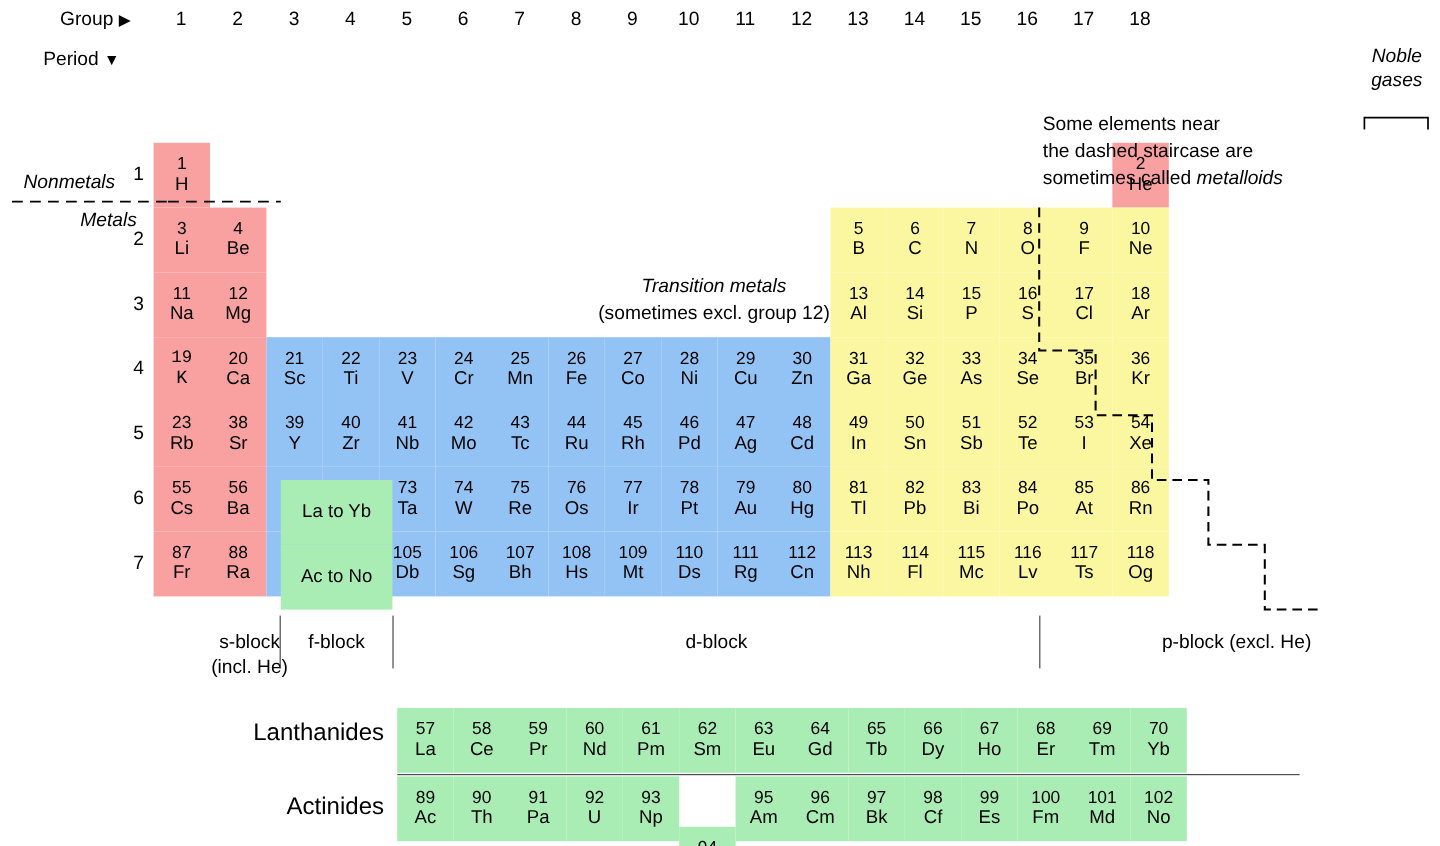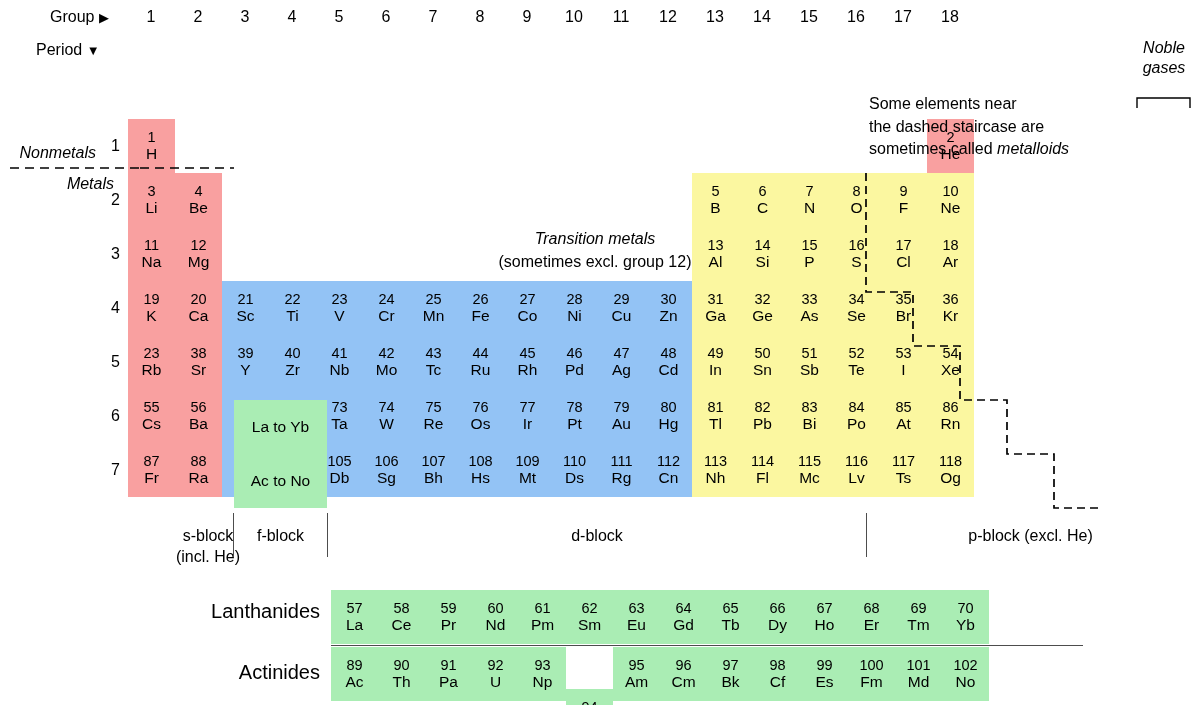--- a/index.html
+++ b/index.html
@@ -211,21 +211,21 @@
         <div class="sym">S</div>
       </div>
       <div class="abs cell c-yellow" style="left: 880px; top: 227px;">
         <div class="num">17</div>
         <div class="sym">Cl</div>
       </div>
       <div class="abs cell c-yellow" style="left: 927px; top: 227px;">
         <div class="num">18</div>
         <div class="sym">Ar</div>
       </div>
-      <div class="abs cell c-pink" style="left: 128px; top: 281px;">
+      <div class="abs cell c-pink" style="left: 128px; top: 281px; font-family: Liberation Mono, monospace;">
         <div class="num">19</div>
         <div class="sym">K</div>
       </div>
       <div class="abs cell c-pink" style="left: 175px; top: 281px;">
         <div class="num">20</div>
         <div class="sym">Ca</div>
       </div>
       <div class="abs cell c-blue" style="left: 222px; top: 281px;">
         <div class="num">21</div>
         <div class="sym">Sc</div>

